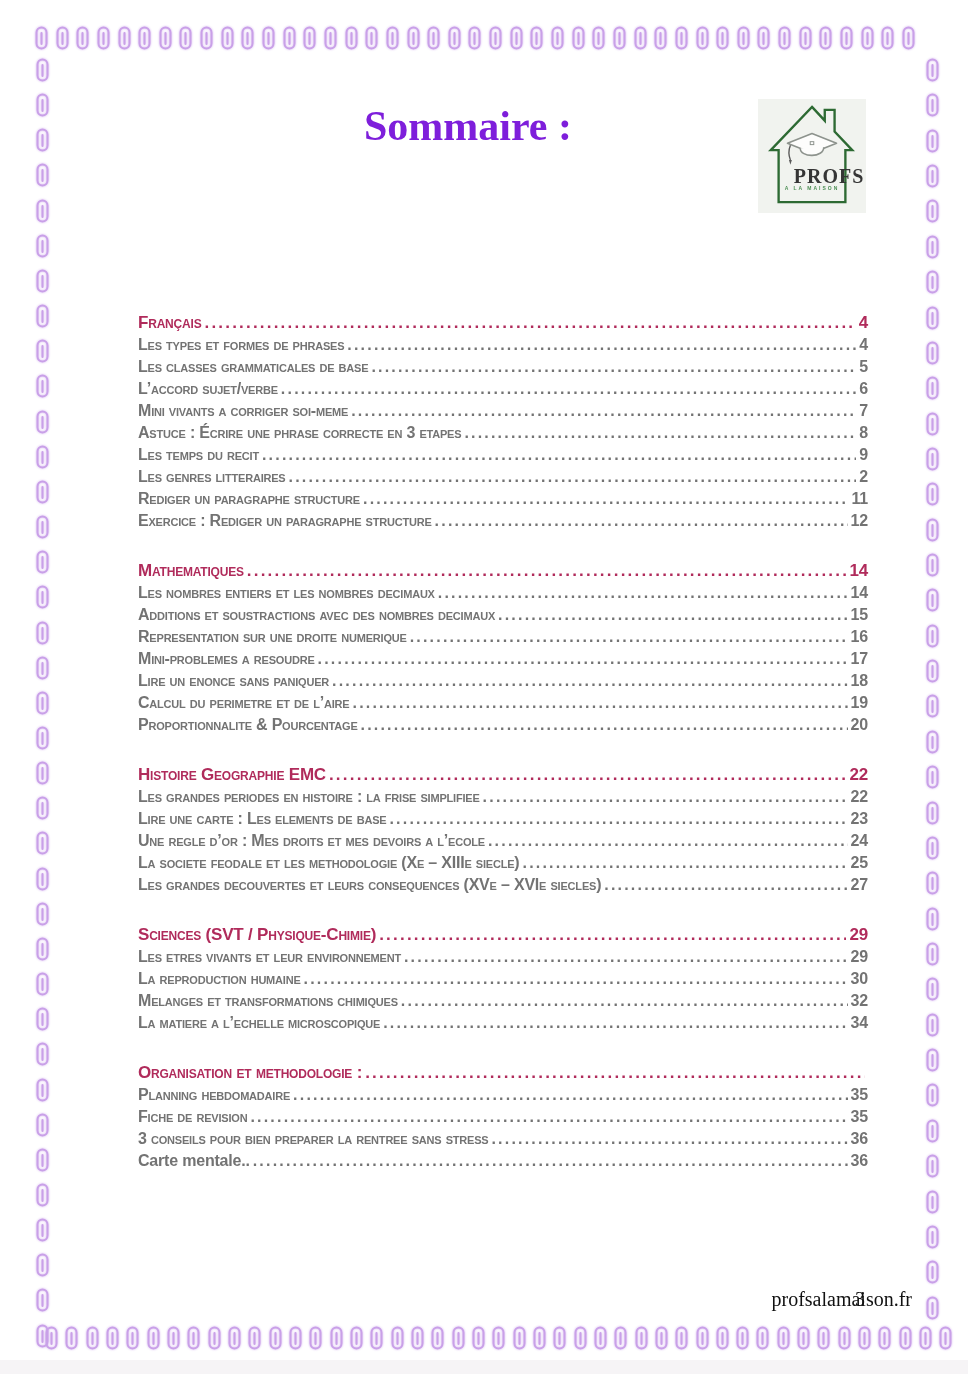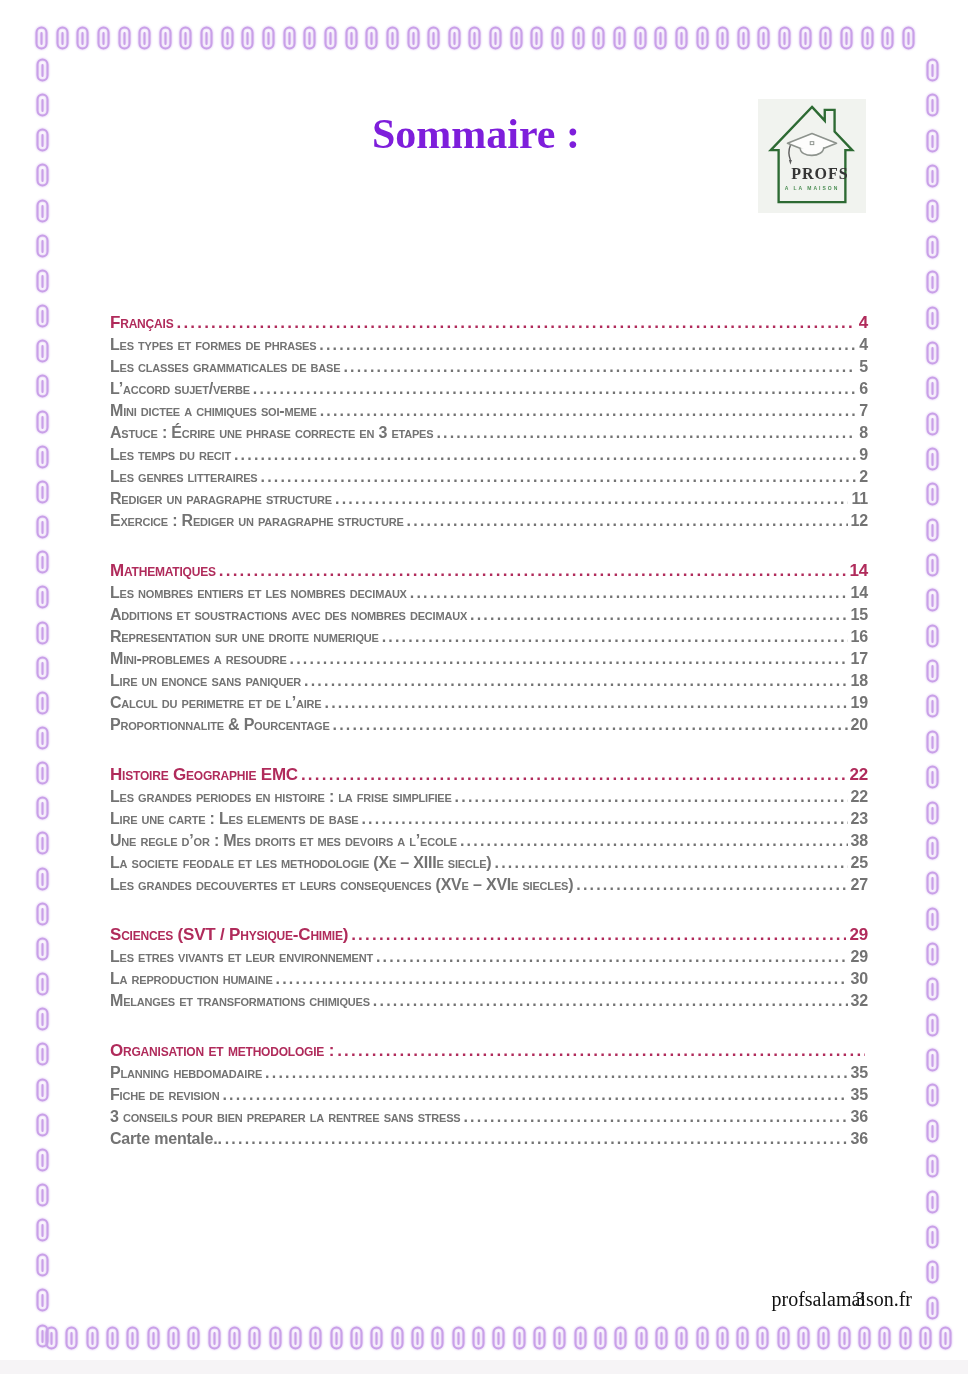--- a/index.html
+++ b/index.html
@@ -14,43 +14,43 @@
   .border-top   {left:35px;  top:26px;   width:880px; height:24px; flex-direction:row;    justify-content:space-between;}
   .border-bottom{left:45px;  top:1326px; width:908px; height:24px; flex-direction:row;    justify-content:space-between;}
   .border-left  {left:36px;  top:58px;   width:13px;  height:1290px; flex-direction:column; justify-content:space-between;}
   .border-right {left:926px; top:58px;   width:13px;  height:1262px; flex-direction:column; justify-content:space-between;}
   .clip{flex:0 0 auto; filter:drop-shadow(0 0 1px rgba(205,165,236,.9));}
 
   .bottom-strip{position:absolute;left:0;top:1360px;width:968px;height:14px;background:#f6f4f6;}
 
   
   .title{
-    position:absolute;left:280px;top:95px;width:360px;margin:16px;
+    position:absolute;left:280px;top:95px;width:360px;margin:8px;
     font-family:"Liberation Serif", serif;font-weight:bold;font-size:42px;
     color:#7e1edb;text-align:center;line-height:1.1;
   }
 
   
   .logo{position:absolute;left:758px;top:99px;width:108px;height:114px;background:#f1f3ef;}
   .logo svg{position:absolute;left:0;top:0;}
   .logo-name{
-    position:absolute;left:8px;top:66px;width:100%;text-align:center;
-    font-family:"Liberation Serif", serif;font-weight:bold;font-size:16px;
+    position:absolute;left:17px;top:66px;width:100%;text-align:center;
+    font-family:"Liberation Serif", serif;font-weight:bold;font-size:20px;
     letter-spacing:1px;color:#353535;
   }
   .logo-sub{
     position:absolute;left:0;top:86px;width:100%;text-align:center;
     font-size:5px;font-weight:bold;letter-spacing:2px;color:#4d8f55;
   }
 
   
   .toc{position:absolute;left:110px;top:312px;width:758px;}
   .toc-section + .toc-section{margin-top:28px;}
   .trow{display:flex;align-items:baseline;height:22px;line-height:22px;font-weight:bold;letter-spacing:-0.2px;}
-  .trow .t{white-space:nowrap;flex:0 0 auto;}
+  .trow .t{white-space:nowrap;flex:0 0 auto;margin-left:28px;}
   .trow .dots{flex:1 1 auto;overflow:hidden;white-space:nowrap;margin-left:3px;}
   .trow .dots::after{
     content:"..........................................................................................................................................................................................................................................................";
     letter-spacing:2.2px;
   }
   .trow .pg{white-space:nowrap;flex:0 0 auto;padding-left:3px;}
   .sc .t{font-variant:small-caps;}
   .head{color:#b02b5b;font-size:17px;}
   .entry{color:#737373;font-size:16px;}
 
@@ -756,21 +756,21 @@
           <span class="t">Les classes grammaticales de base</span>
           <span class="dots"></span>
           <span class="pg">5</span>
         </div>
         <div class="trow entry sc">
           <span class="t">L’accord sujet/verbe</span>
           <span class="dots"></span>
           <span class="pg">6</span>
         </div>
         <div class="trow entry sc">
-          <span class="t">Mini dictee a chimiques soi-meme</span>
+          <span class="t">Mini vivants a corriger soi-meme</span>
           <span class="dots"></span>
           <span class="pg">7</span>
         </div>
         <div class="trow entry sc">
           <span class="t">Astuce : Écrire une phrase correcte en 3 etapes</span>
           <span class="dots"></span>
           <span class="pg">8</span>
         </div>
         <div class="trow entry sc">
           <span class="t">Les temps du recit</span>
@@ -847,21 +847,21 @@
           <span class="pg">22</span>
         </div>
         <div class="trow entry sc">
           <span class="t">Lire une carte : Les elements de base</span>
           <span class="dots"></span>
           <span class="pg">23</span>
         </div>
         <div class="trow entry sc">
           <span class="t">Une regle d’or : Mes droits et mes devoirs a l’ecole</span>
           <span class="dots"></span>
-          <span class="pg">38</span>
+          <span class="pg">24</span>
         </div>
         <div class="trow entry sc">
           <span class="t">La societe feodale et les methodologie (Xe – XIIIe siecle)</span>
           <span class="dots"></span>
           <span class="pg">25</span>
         </div>
         <div class="trow entry sc">
           <span class="t">Les grandes decouvertes et leurs consequences (XVe – XVIe siecles)</span>
           <span class="dots"></span>
           <span class="pg">27</span>
@@ -881,20 +881,25 @@
         <div class="trow entry sc">
           <span class="t">La reproduction humaine</span>
           <span class="dots"></span>
           <span class="pg">30</span>
         </div>
         <div class="trow entry sc">
           <span class="t">Melanges et transformations chimiques</span>
           <span class="dots"></span>
           <span class="pg">32</span>
         </div>
+        <div class="trow entry sc">
+          <span class="t">La matiere a l’echelle microscopique</span>
+          <span class="dots"></span>
+          <span class="pg">34</span>
+        </div>
       </section>
       <section class="toc-section">
         <div class="trow head sc">
           <span class="t">Organisation et methodologie :</span>
           <span class="dots"></span>
           <span class="pg"></span>
         </div>
         <div class="trow entry sc">
           <span class="t">Planning hebdomadaire</span>
           <span class="dots"></span>

